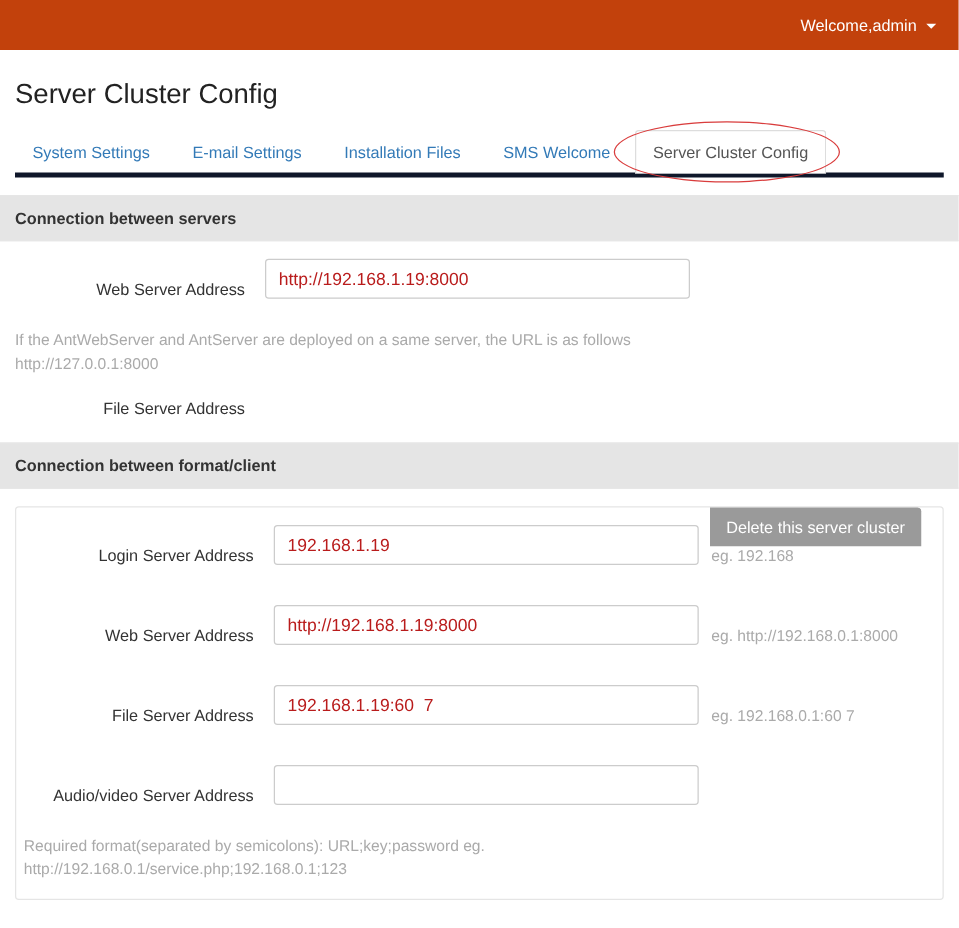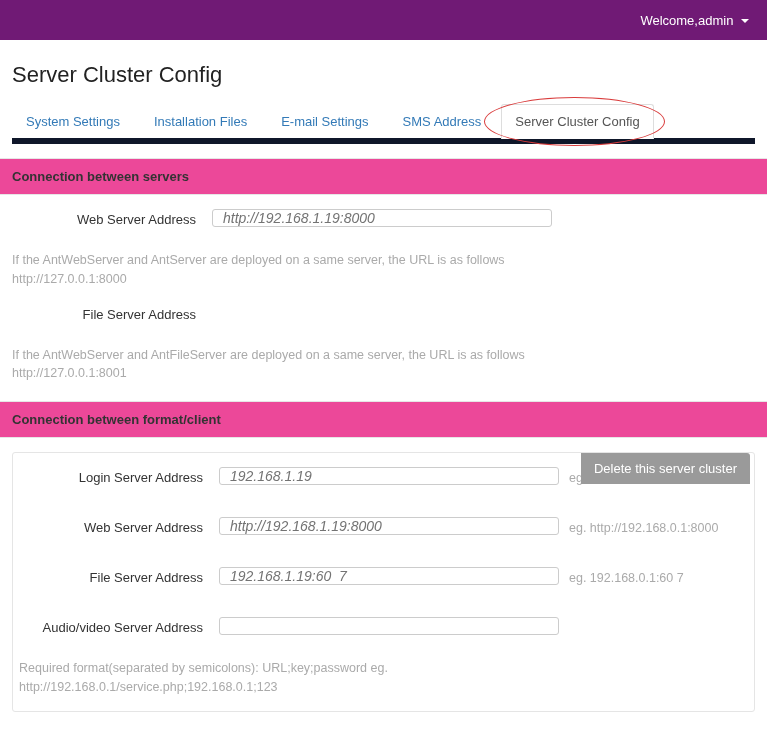--- a/index.html
+++ b/index.html
@@ -7,21 +7,21 @@
     margin: 0;
     font-family: "Helvetica Neue", Helvetica, Arial, sans-serif;
     font-size: 13px;
     color: #333;
     background: #fff;
     width: 767px;
   }
 
   
   .topbar {
-    background: #701a75;
+    background: #c2410c;
     color: #fff;
     height: 40px;
     display: flex;
     align-items: center;
     justify-content: flex-end;
     padding: 0 18px;
     font-size: 13px;
   }
   .topbar .caret {
     display: inline-block;
@@ -39,21 +39,21 @@
 
   h2.page-title {
     font-size: 22px;
     font-weight: 500;
     color: #222;
     margin: 10px 0 16px 0;
   }
 
   
   .tabs {
-    border-bottom: 6px solid #0f172a;
+    border-bottom: 4px solid #0f172a;
     display: flex;
     gap: 6px;
     flex-wrap: wrap;
     margin-bottom: 14px;
     position: relative;
   }
   .tab {
     padding: 9px 13px 9px 13px;
     font-size: 13px;
     color: #337ab7;
@@ -76,21 +76,21 @@
     left: -18px;
     top: -8px;
     right: -12px;
     bottom: -8px;
     border: 1.5px solid #d93c3c;
     border-radius: 50%;
     pointer-events: none;
   }
 
   .section-header {
-    background: #ec4899;
+    background: #e5e5e5;
     border: 1px solid #e6e6e6;
     border-left: none;
     border-right: none;
     font-weight: bold;
     color: #333;
     padding: 10px 12px;
     margin: 0 -12px 14px -12px;
     font-size: 13px;
   }
 
@@ -119,40 +119,39 @@
   }
   .form-hint-below {
     padding: 4px 0 18px 0;
     color: #aaa;
     font-size: 12.5px;
     line-height: 1.5;
     max-width: 520px;
   }
   input[type=text] {
     width: 100%;
-    height: 18px;
+    height: 32px;
     padding: 5px 10px;
     border: 1px solid #ccc;
     border-radius: 3px;
     font-size: 14px;
-    color: #737373;
-    font-style: italic;
+    color: #b91c1c;
   }
 
   .cluster-box {
     border: 1px solid #e5e5e5;
     border-radius: 3px;
     padding: 14px 6px 6px 6px;
     margin-bottom: 10px;
     position: relative;
   }
   .delete-cluster-btn {
     position: absolute;
     top: 0;
-    right: 4px;
+    right: 17px;
     background: #9a9a9a;
     color: #fff;
     font-size: 13px;
     padding: 8px 13px;
     border: none;
     border-top-right-radius: 3px;
     cursor: pointer;
   }
 </style>
 </head>
@@ -164,43 +163,42 @@
     <span class="caret"></span>
   </span>
 </div>
 
 <div class="page">
 
   <h2 class="page-title">Server Cluster Config</h2>
 
   <div class="tabs">
     <div class="tab"><span>System Settings</span></div>
+    <div class="tab"><span>E-mail Settings</span></div>
     <div class="tab"><span>Installation Files</span></div>
-    <div class="tab"><span>E-mail Settings</span></div>
-    <div class="tab"><span>SMS Address</span></div>
+    <div class="tab"><span>SMS Welcome</span></div>
     <div class="tab active">
       <span>Server Cluster Config</span>
       <span class="highlight-ellipse"></span>
     </div>
   </div>
 
   <div class="section-header">Connection between servers</div>
 
   <div class="form-row">
     <div class="form-label">Web Server Address</div>
     <div class="form-field">
       <input type="text" value="http://192.168.1.19:8000" style="">
     </div>
   </div>
   <div class="form-hint-below">If the AntWebServer and AntServer are deployed on a same server, the URL is as follows http://127.0.0.1:8000</div>
 
   <div class="form-row">
     <div class="form-label">File Server Address</div>
   </div>
-  <div class="form-hint-below">If the AntWebServer and AntFileServer are deployed on a same server, the URL is as follows http://127.0.0.1:8001</div>
 
   <div class="section-header">Connection between format/client</div>
 
   <div class="cluster-box">
     <button class="delete-cluster-btn">Delete this server cluster</button>
 
     <div class="form-row">
       <div class="form-label">Login Server Address</div>
       <div class="form-field">
         <input type="text" value="192.168.1.19" style="">

